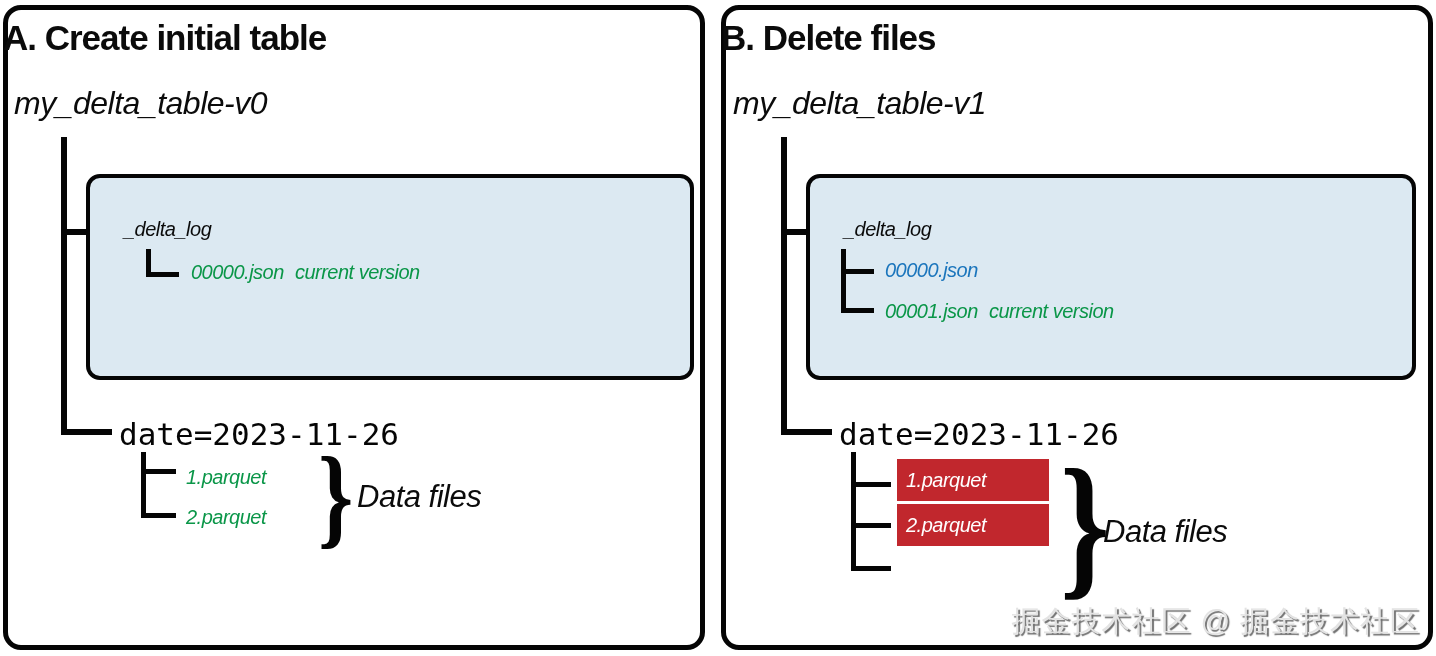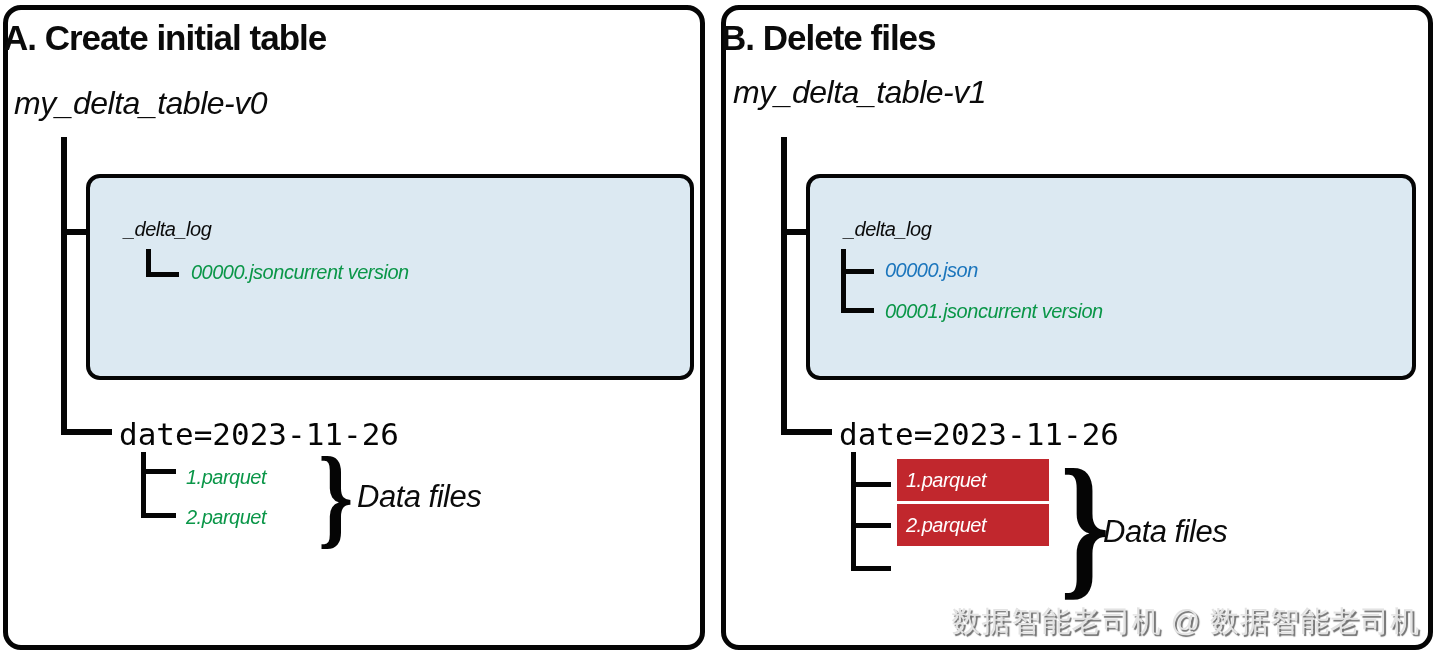--- a/index.html
+++ b/index.html
@@ -6,21 +6,21 @@
   .canvas{position:relative;width:1436px;height:656px;background:#fff;overflow:hidden;
           font-family:"Liberation Sans",sans-serif;color:#0b0b0b;}
   .abs{position:absolute;}
   .panel{position:absolute;top:5px;height:645px;border:5px solid #050505;border-radius:18px;
          background:#fff;box-sizing:border-box;}
   .panel-title{position:absolute;top:18px;text-align:left;font-size:35px;font-weight:bold;
                letter-spacing:-1px;}
   .lbl{font-style:italic;letter-spacing:-0.5px;white-space:nowrap;}
   .root-lbl{font-size:32px;line-height:36px;}
   .item-lbl{font-size:20px;line-height:36px;}
-  .note{margin-left:0;}
+  .note{margin-left:11px;}
   .c-green{color:var(--green);}
   .c-blue{color:var(--blue);}
   .tline{position:absolute;background:#050505;}
   .logbox{position:absolute;background:var(--log_box_bg);border:4px solid #050505;
           border-radius:14px;box-sizing:border-box;}
   .mono{font-family:"DejaVu Sans Mono",monospace;font-size:31px;line-height:34px;
         white-space:nowrap;color:#050505;text-align:center;}
   .redfile{position:absolute;background:var(--red);width:152px;height:42px;
            box-sizing:border-box;padding-left:9px;}
   .redfile .item-lbl{color:#fff;line-height:42px;}
@@ -61,21 +61,21 @@
   <div class="tline" style="left:141px;top:469px;width:35px;height:5px;"></div>
   <div class="tline" style="left:141px;top:513px;width:35px;height:5px;"></div>
   <div class="abs lbl item-lbl c-green" style="left:186px;top:459px;">1.parquet</div>
   <div class="abs lbl item-lbl c-green" style="left:186px;top:499px;">2.parquet</div>
 
   <div class="brace brace-a" style="left:318px;top:440px;">}</div>
   <div class="abs brace-lbl" style="left:357px;top:480px;">Data files</div>
 
   <div class="panel" style="left:721px;width:712px;"></div>
   <div class="panel-title" style="left:721px;width:712px;">B. Delete files</div>
-  <div class="abs lbl root-lbl" style="left:733px;top:74px;">my_delta_table-v1</div>
+  <div class="abs lbl root-lbl" style="left:733px;top:85px;">my_delta_table-v1</div>
 
   <div class="tline" style="left:781px;top:137px;width:6px;height:298px;"></div>
   <div class="tline" style="left:781px;top:229px;width:56px;height:6px;"></div>
   <div class="tline" style="left:781px;top:429px;width:51px;height:6px;"></div>
 
   <div class="logbox" style="left:806px;top:174px;width:610px;height:206px;"></div>
   <div class="abs lbl item-lbl" style="left:844px;top:211px;">_delta_log</div>
   <div class="tline" style="left:841px;top:249px;width:5px;height:64px;"></div>
   <div class="tline" style="left:841px;top:269px;width:33px;height:5px;"></div>
   <div class="tline" style="left:841px;top:308px;width:33px;height:5px;"></div>
@@ -94,15 +94,15 @@
   <div class="redfile" style="left:897px;top:459px;">
     <span class="lbl item-lbl">1.parquet</span>
   </div>
   <div class="redfile" style="left:897px;top:504px;">
     <span class="lbl item-lbl">2.parquet</span>
   </div>
 
   <div class="brace brace-b" style="left:1060px;top:446px;">}</div>
   <div class="abs brace-lbl" style="left:1103px;top:515px;">Data files</div>
 
-  <div class="watermark" style="right:16px;top:604px;">数据智能老司机 @ 数据智能老司机</div>
+  <div class="watermark" style="right:16px;top:604px;">掘金技术社区 @ 掘金技术社区</div>
 
 </div>
 
 </body></html>

